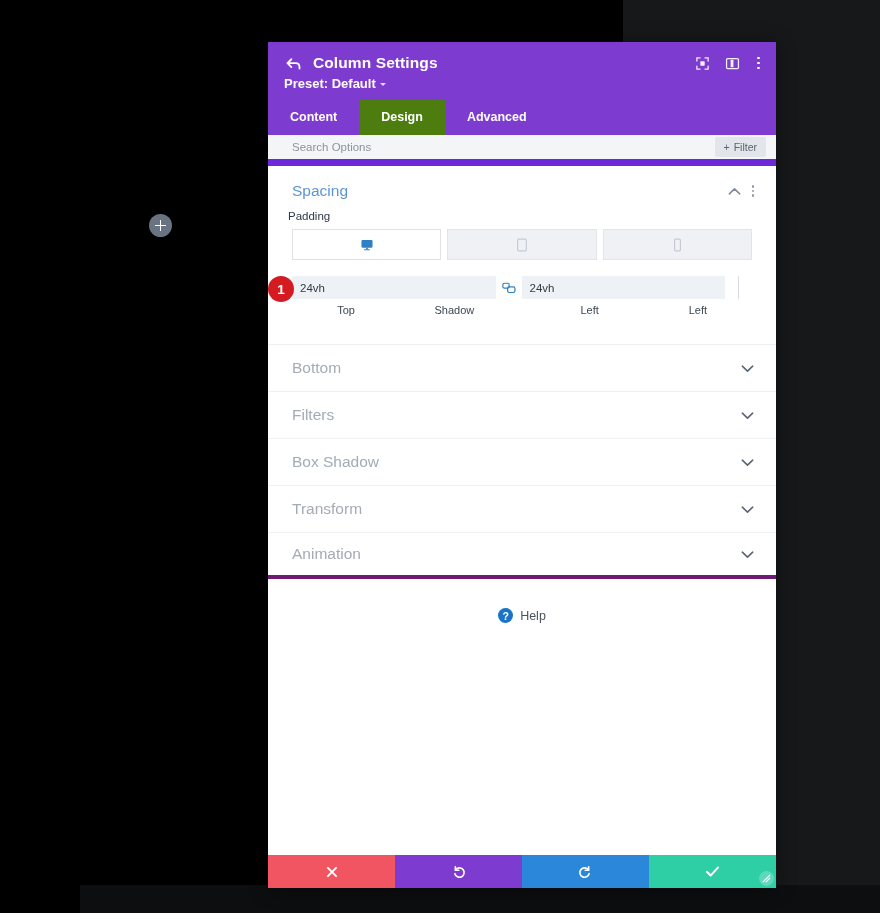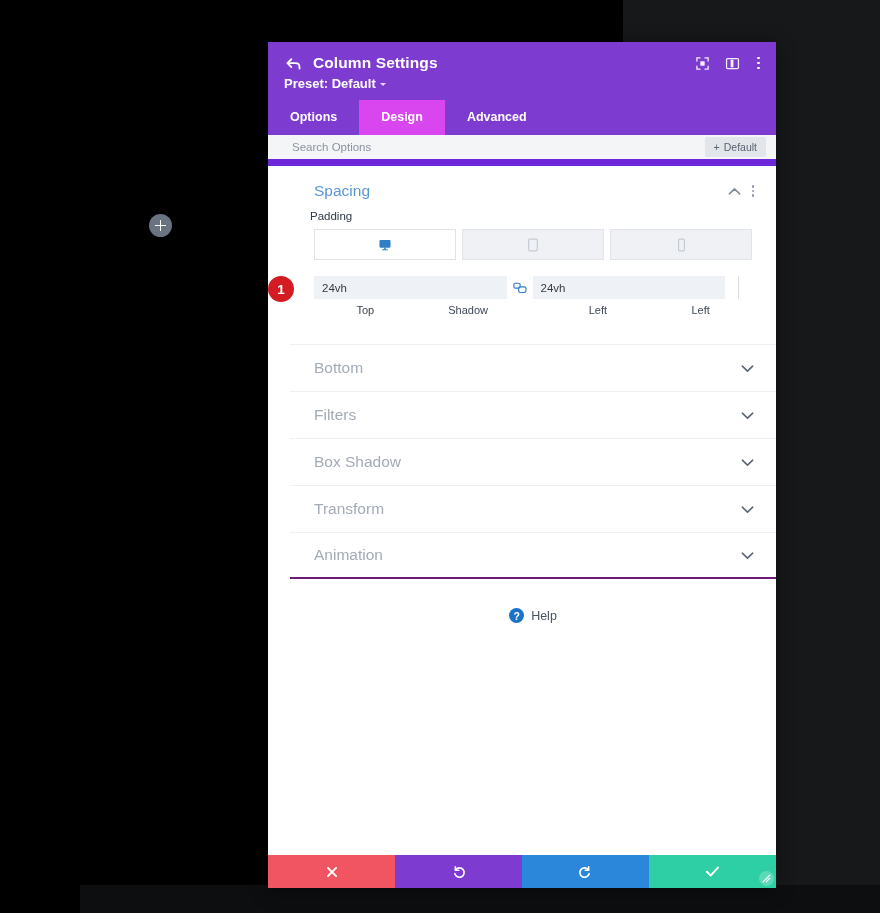--- a/index.html
+++ b/index.html
@@ -151,21 +151,21 @@
   }
   .modal-tab {
     padding: 10px 22px 11px 22px;
     color: #ffffff;
     font-size: 12.5px;
     font-weight: bold;
     cursor: pointer;
     white-space: nowrap;
   }
   .modal-tab.active {
-    background: #d946ef;
+    background: #4d7c0f;
   }
 
   
   .search-bar {
     background: #f4f5f7;
     border-bottom: 7px solid #6d28d9;
     height: 31px;
     display: flex;
     align-items: center;
     justify-content: space-between;
@@ -196,21 +196,20 @@
     align-items: center;
     gap: 4px;
     white-space: nowrap;
   }
 
   
   .modal-body {
     flex: 1 1 auto;
     overflow-y: auto;
     background: #ffffff;
-    margin-left: 22px;
   }
 
   
   .section-open-header {
     display: flex;
     align-items: center;
     justify-content: space-between;
     padding: 16px 22px 8px 24px;
   }
   .section-open-title {
@@ -327,21 +326,21 @@
   .section-list { margin-top: 28px; }
   .section-closed {
     border-top: 1px solid #eef0f3;
     height: 47px;
     display: flex;
     align-items: center;
     justify-content: space-between;
     padding: 0 22px 0 24px;
     cursor: pointer;
   }
-  .section-closed:last-child { border-bottom: 2px solid #701a75; }
+  .section-closed:last-child { border-bottom: 4px solid #701a75; }
   .section-closed-title {
     color: #a3abb6;
     font-size: 15.5px;
     font-weight: normal;
   }
 
   
   .help-row {
     display: flex;
     align-items: center;
@@ -437,30 +436,30 @@
       </span>
       <span class="kebab">
         <i class="kebab-dot"></i>
           <i class="kebab-dot"></i>
           <i class="kebab-dot"></i>
       </span>
     </div>
   </div>
 
   <div class="modal-tabs">
-    <div class="modal-tab">Options</div>
+    <div class="modal-tab">Content</div>
     <div class="modal-tab active">Design</div>
     <div class="modal-tab">Advanced</div>
   </div>
 
   <div class="search-bar">
     <input class="search-input" type="text" placeholder="Search Options" style="">
     <button class="filter-button">
       <span>+</span>
-      <span>Default</span>
+      <span>Filter</span>
     </button>
   </div>
 
   <div class="modal-body">
 
     <div>
       <div class="section-open-header">
         <span class="section-open-title">Spacing</span>
         <span class="section-open-controls">
           <span class="chevron-up-icon">

